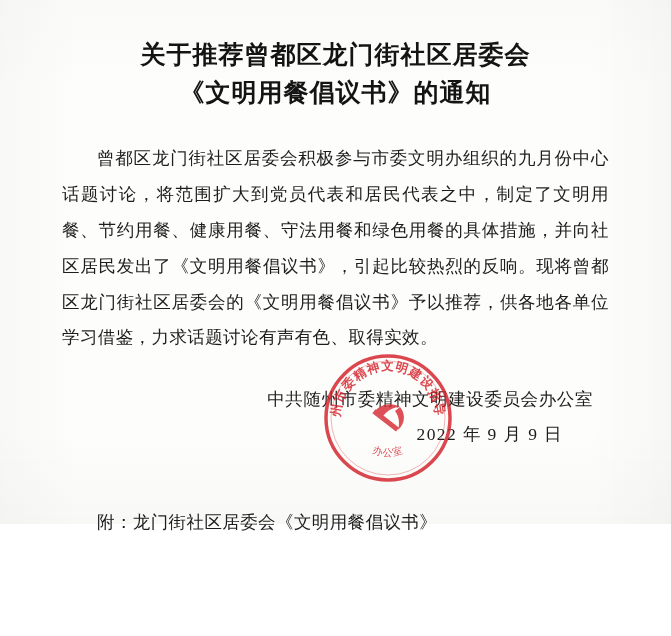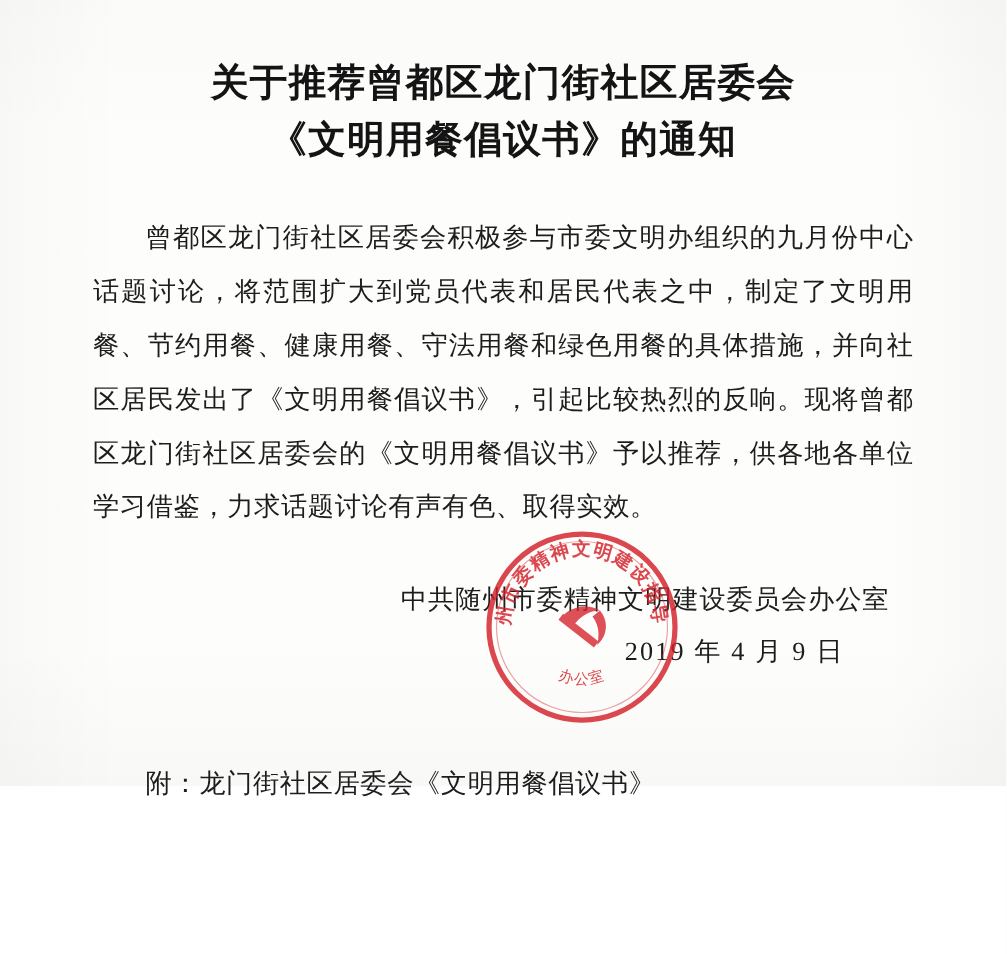--- a/index.html
+++ b/index.html
@@ -118,21 +118,21 @@
     <span class="line">关于推荐曾都区龙门街社区居委会</span>
     <span class="line">《文明用餐倡议书》的通知</span>
   </div>
 
   <div class="body-text">
     <p>曾都区龙门街社区居委会积极参与市委文明办组织的九月份中心话题讨论，将范围扩大到党员代表和居民代表之中，制定了文明用餐、节约用餐、健康用餐、守法用餐和绿色用餐的具体措施，并向社区居民发出了《文明用餐倡议书》，引起比较热烈的反响。现将曾都区龙门街社区居委会的《文明用餐倡议书》予以推荐，供各地各单位学习借鉴，力求话题讨论有声有色、取得实效。</p>
   </div>
 
   <div class="signature-block">
     <span class="sig-line">中共随州市委精神文明建设委员会办公室</span>
-    <span class="sig-date">2019 年 4 月 9 日</span>
+    <span class="sig-date">2022 年 9 月 9 日</span>
   </div>
 
   <div class="attachment">附：龙门街社区居委会《文明用餐倡议书》</div>
 
   <div class="seal">
     <svg class="seal-svg" viewBox="0 0 132 132" xmlns="http://www.w3.org/2000/svg">
       <defs>
         <path id="sealArc" d="M 18,66 A 48,48 0 1 1 114,66"></path>
         <path id="sealArcBottom" d="M 28,66 A 38,38 0 0 0 104,66"></path>
       </defs>

